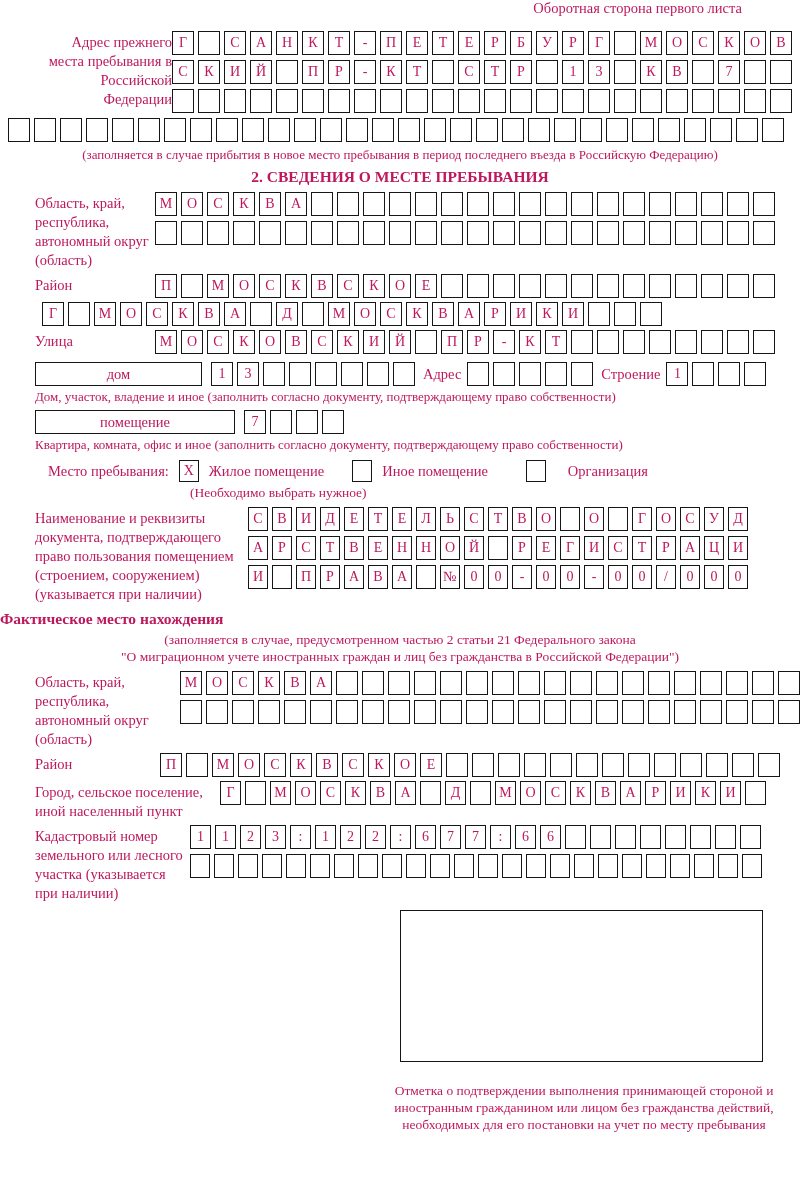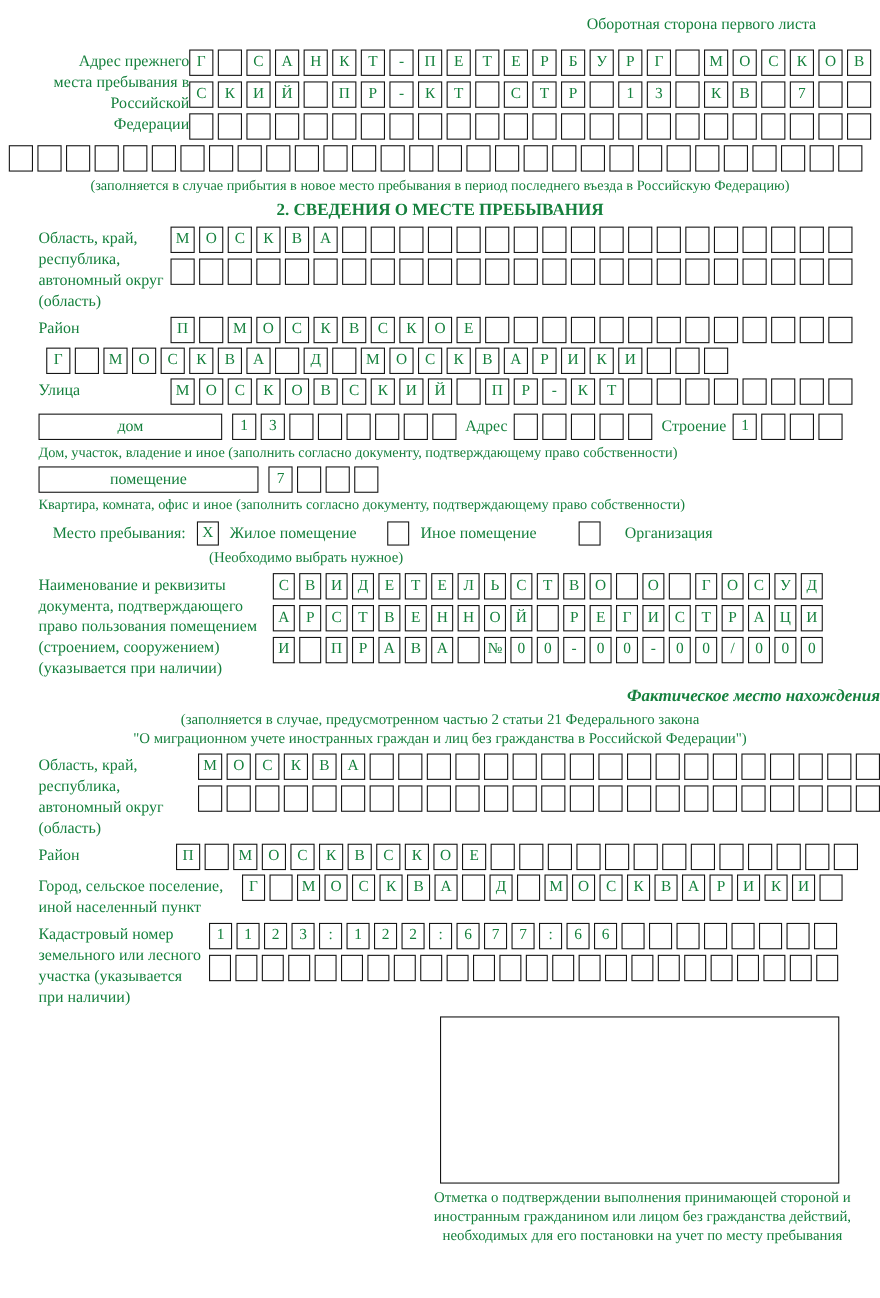--- a/index.html
+++ b/index.html
@@ -2,24 +2,23 @@
 <html><head>
 <meta charset="utf-8">
 <style>
   * { box-sizing: border-box; margin: 0; padding: 0; }
   html, body { background: #ffffff; }
   .page {
     position: relative;
     width: 800px; height: 1180px;
     margin: 0 auto;
     background: #fff;
-    color: #15803d;
+    color: #be185d;
     font-family: "Liberation Serif", "DejaVu Serif", serif;
     font-size: 14.5px;
-    padding-top: 14px;
     overflow: hidden;
   }
   .header-note { text-align: right; padding-right: 58px; font-size: 14.5px; }
 
   .field { display: flex; align-items: flex-start; margin-left: 35px; }
   .flabel { flex: 0 0 auto; line-height: 19px; padding-top: 2px; }
   .w137 { width: 137px; text-align: right; }
   .w120 { width: 120px; }
   .w130 { width: 130px; }
   .w145 { width: 145px; }
@@ -58,26 +57,26 @@
   .inline-label { margin: 0 6px 0 4px; }
 
   .chkrow { display: flex; align-items: center; margin-left: 48px; margin-top: 6px; height: 24px; }
   .chk {
     display: inline-flex; align-items: center; justify-content: center;
     width: 20px; height: 22px; border: 1.6px solid #161616;
     font-size: 14px; margin: 0 10px; flex: 0 0 auto;
   }
   .opt-label { white-space: nowrap; }
 
-  .fact-title { text-align: right; font-weight: bold; font-size: 15.5px; margin-top: 6px; font-style: italic; }
+  .fact-title { text-align: left; font-weight: bold; font-size: 15.5px; margin-top: 6px; }
   .fact-note { text-align: center; font-size: 13.5px; line-height: 17px; }
 
   .stamp-wrap { margin-top: 7px; }
   .stamp-box { margin-left: 400px; width: 363px; height: 152px; border: 1.6px solid #161616; }
-  .stamp-caption { margin-left: 388px; width: 392px; text-align: center; font-size: 13.5px; line-height: 17px; margin-top: 4px; }
+  .stamp-caption { margin-left: 388px; width: 392px; text-align: center; font-size: 13.5px; line-height: 17px; margin-top: 20px; }
 
   .mt4 { margin-top: 4px; } .mt6 { margin-top: 6px; }
   .mt14 { margin-top: 14px; }
 </style>
 </head>
 <body>
 
 <div class="page">
 
   <div class="header-note">Оборотная сторона первого листа</div>

